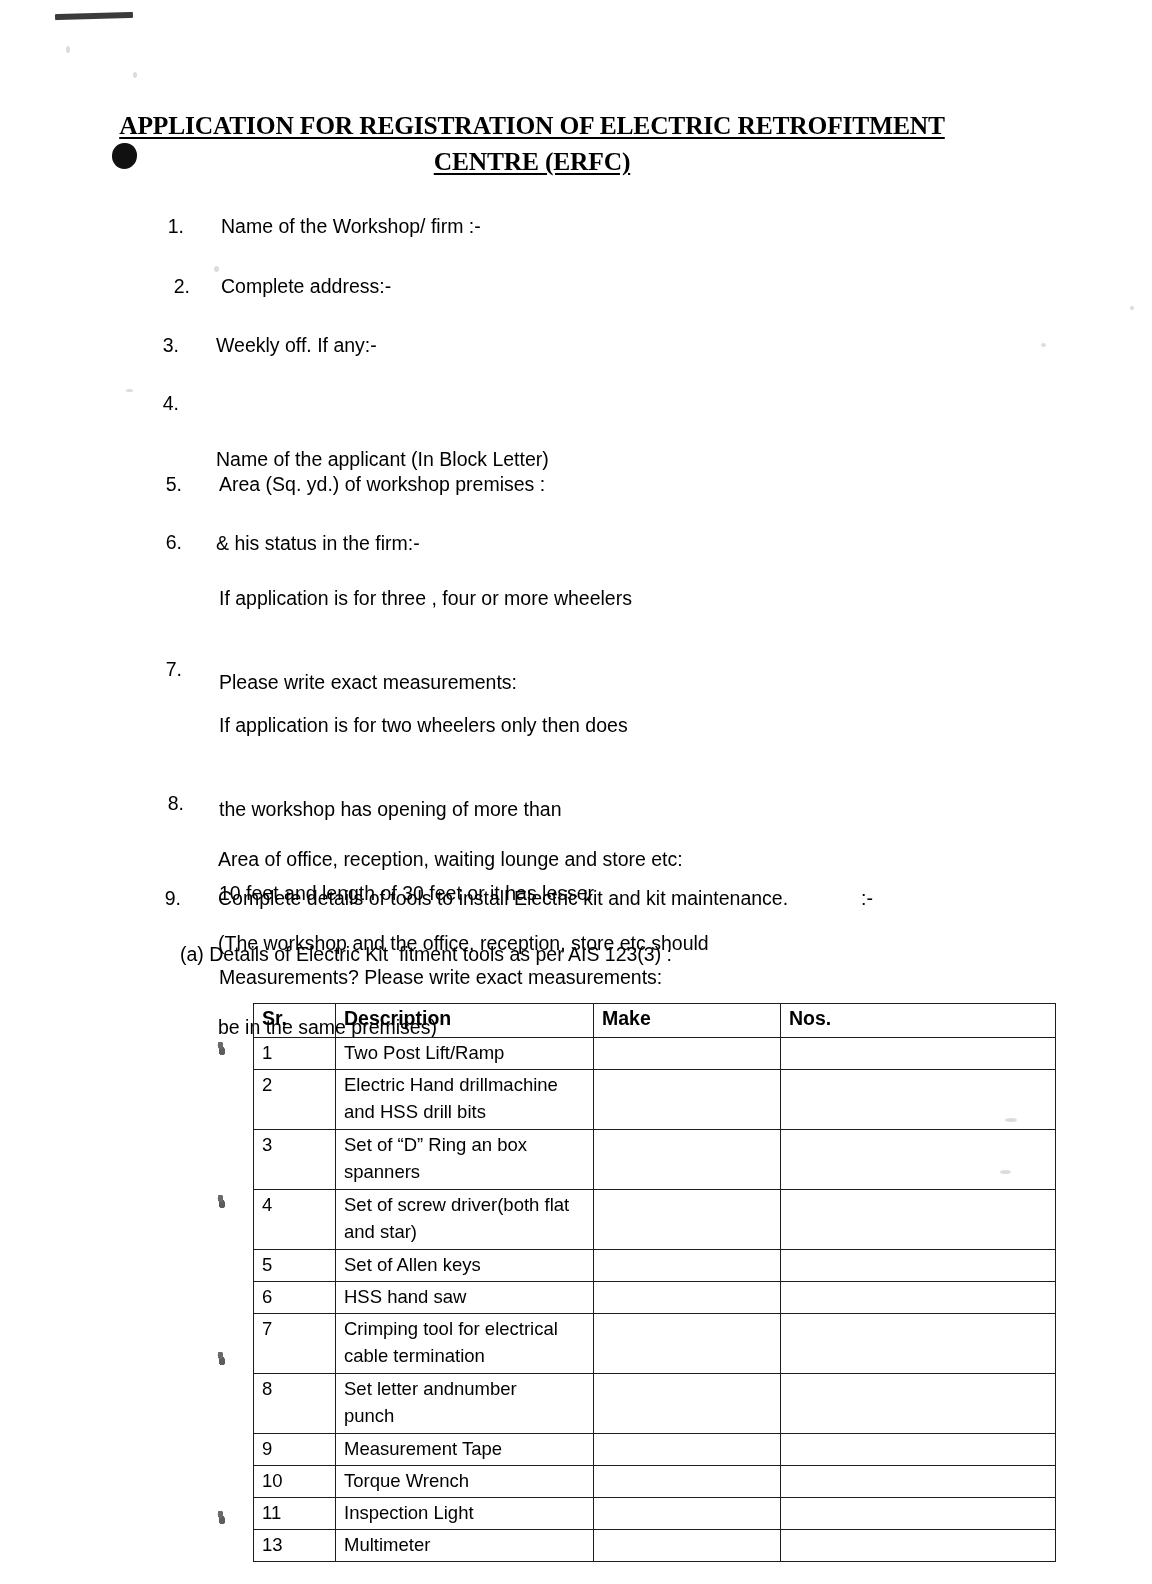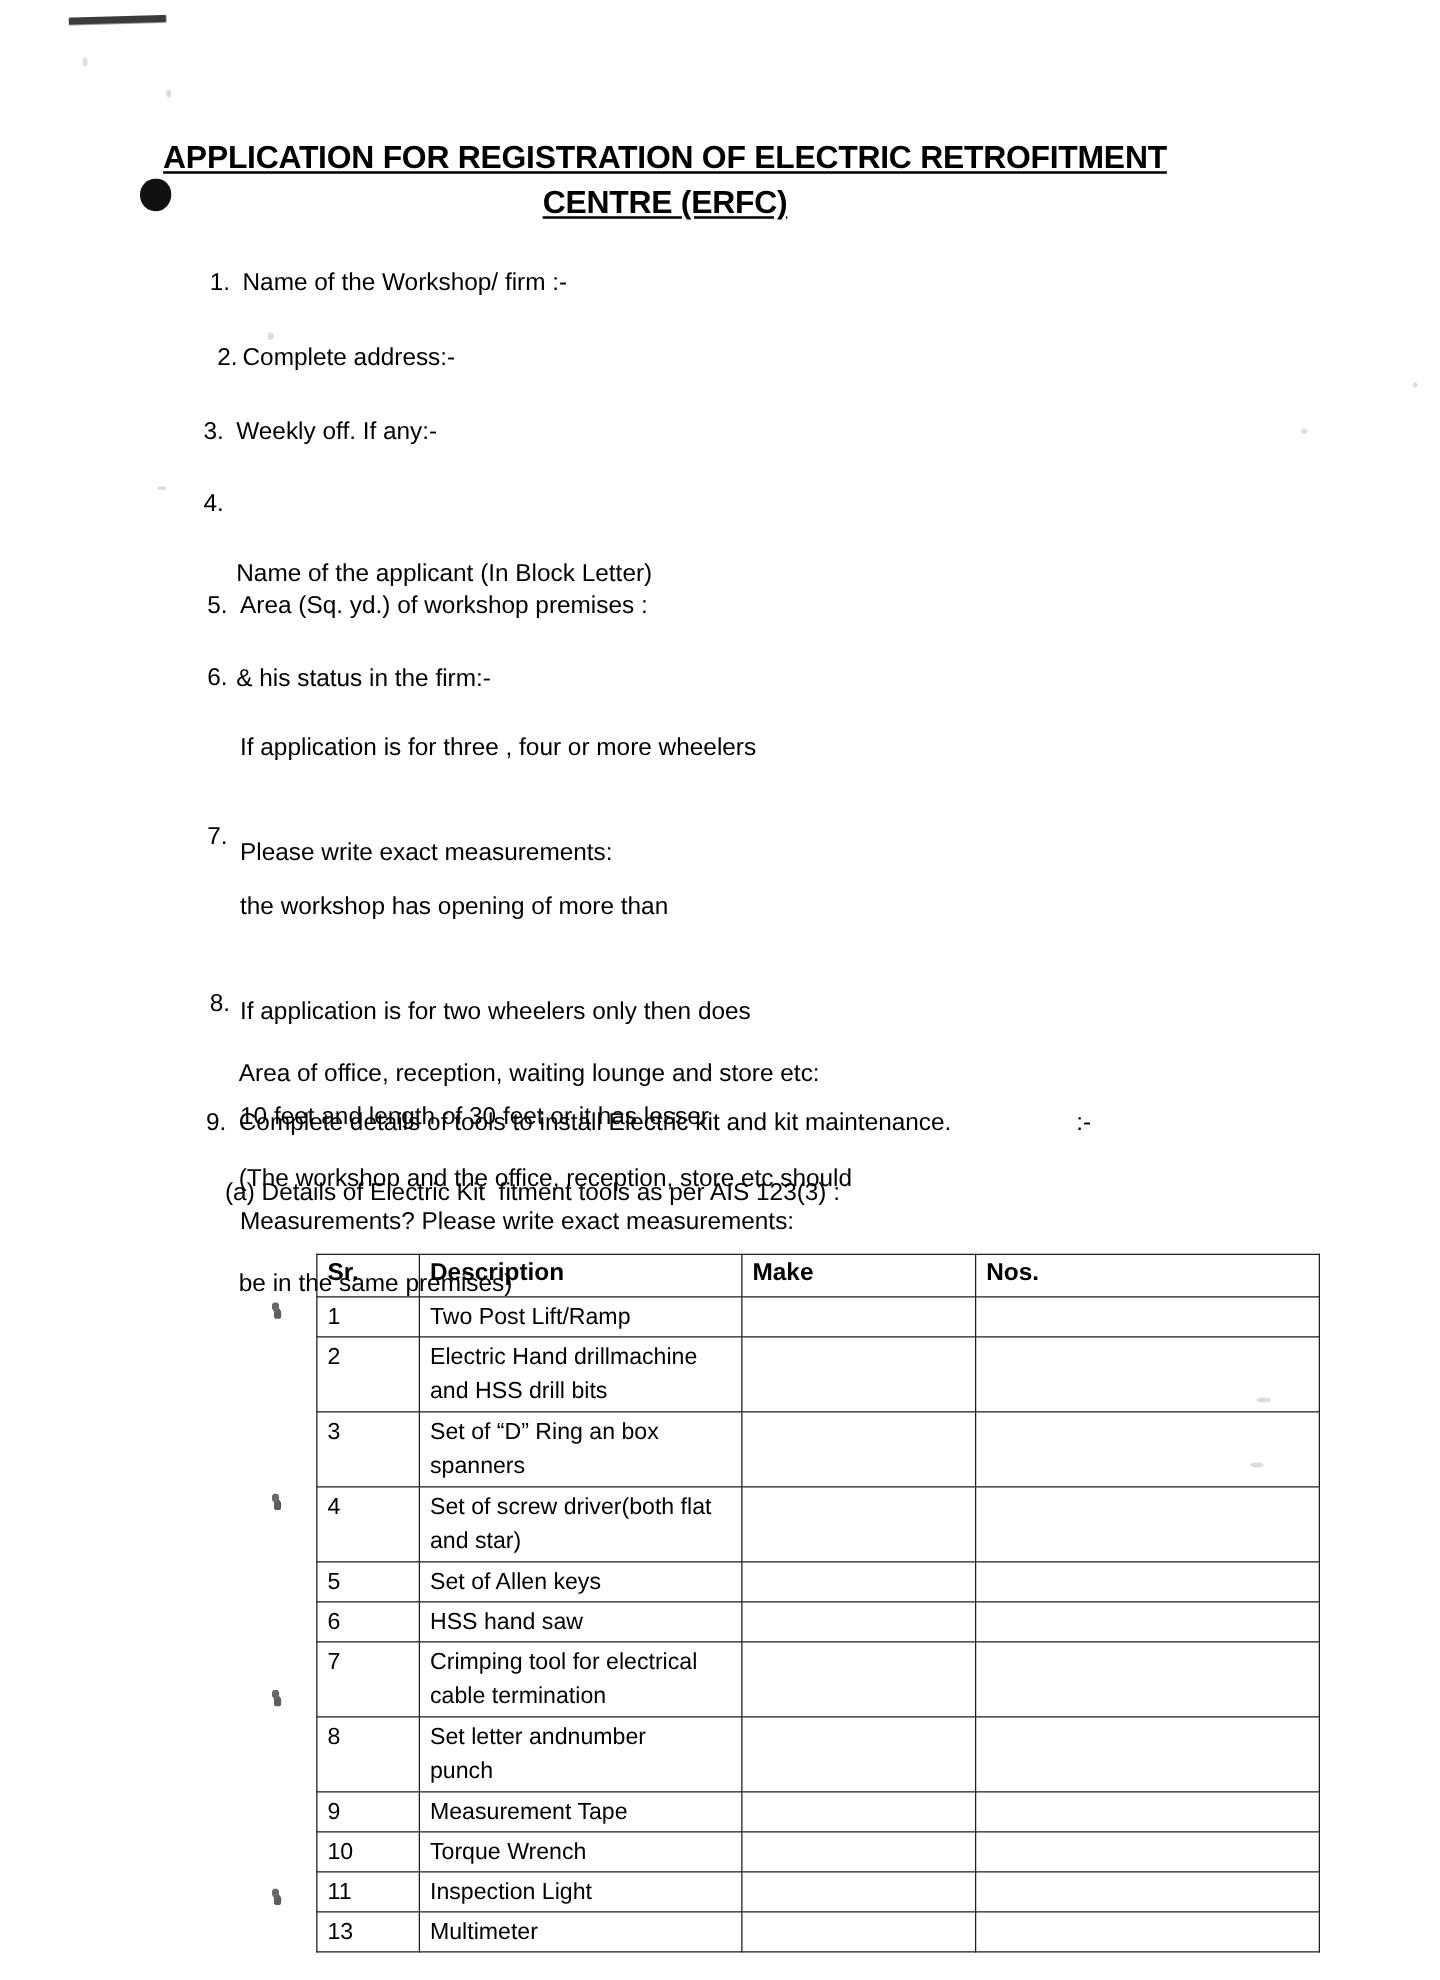--- a/index.html
+++ b/index.html
@@ -49,20 +49,21 @@
     opacity: .35;
     border-radius: 50%;
   }
 
   
   .title-block {
     position: absolute;
     left: 0; top: 108px;
     width: 1064px;
     text-align: center;
+    font-family: Liberation Serif, serif;
   }
   .title-line {
     font-size: 25.5px;
     font-weight: bold;
     letter-spacing: -0.2px;
     line-height: 36px;
     display: block;
   }
   .title-line span {
     text-decoration: underline;
@@ -78,21 +79,21 @@
     white-space: pre;
   }
   .item .num {
     width: 34px;
     flex: 0 0 34px;
     text-align: right;
     padding-right: 10px;
     box-sizing: border-box;
   }
   .item .txt { display: block; }
-  .item .txt span { display: block; }
+  .item .txt span { display: block; margin-left: 27px; }
   .trail-colon {
     position: absolute;
     font-size: 19.5px;
     line-height: 28px;
   }
 
   .subitem {
     position: absolute;
     font-size: 19.5px;
     line-height: 28px;
@@ -190,22 +191,22 @@
     <span class="num">6.</span>
     <span class="txt">
       <span>If application is for three , four or more wheelers</span>
       <span>Please write exact measurements:</span>
     </span>
   </div>
 
   <div class="item" style="left:158px; top:655px;">
     <span class="num">7.</span>
     <span class="txt">
+      <span>If application is for two wheelers only then does</span>
       <span>the workshop has opening of more than</span>
-      <span>If application is for two wheelers only then does</span>
       <span>10 feet and length of 30 feet or it has lesser</span>
       <span>Measurements? Please write exact measurements:</span>
     </span>
   </div>
 
   <div class="item" style="left:157px; top:789px;">
     <span class="num" style="padding-right:7px;">8.</span>
     <span class="txt">
       <span>Area of office, reception, waiting lounge and store etc:</span>
       <span>(The workshop and the office, reception, store etc should</span>

